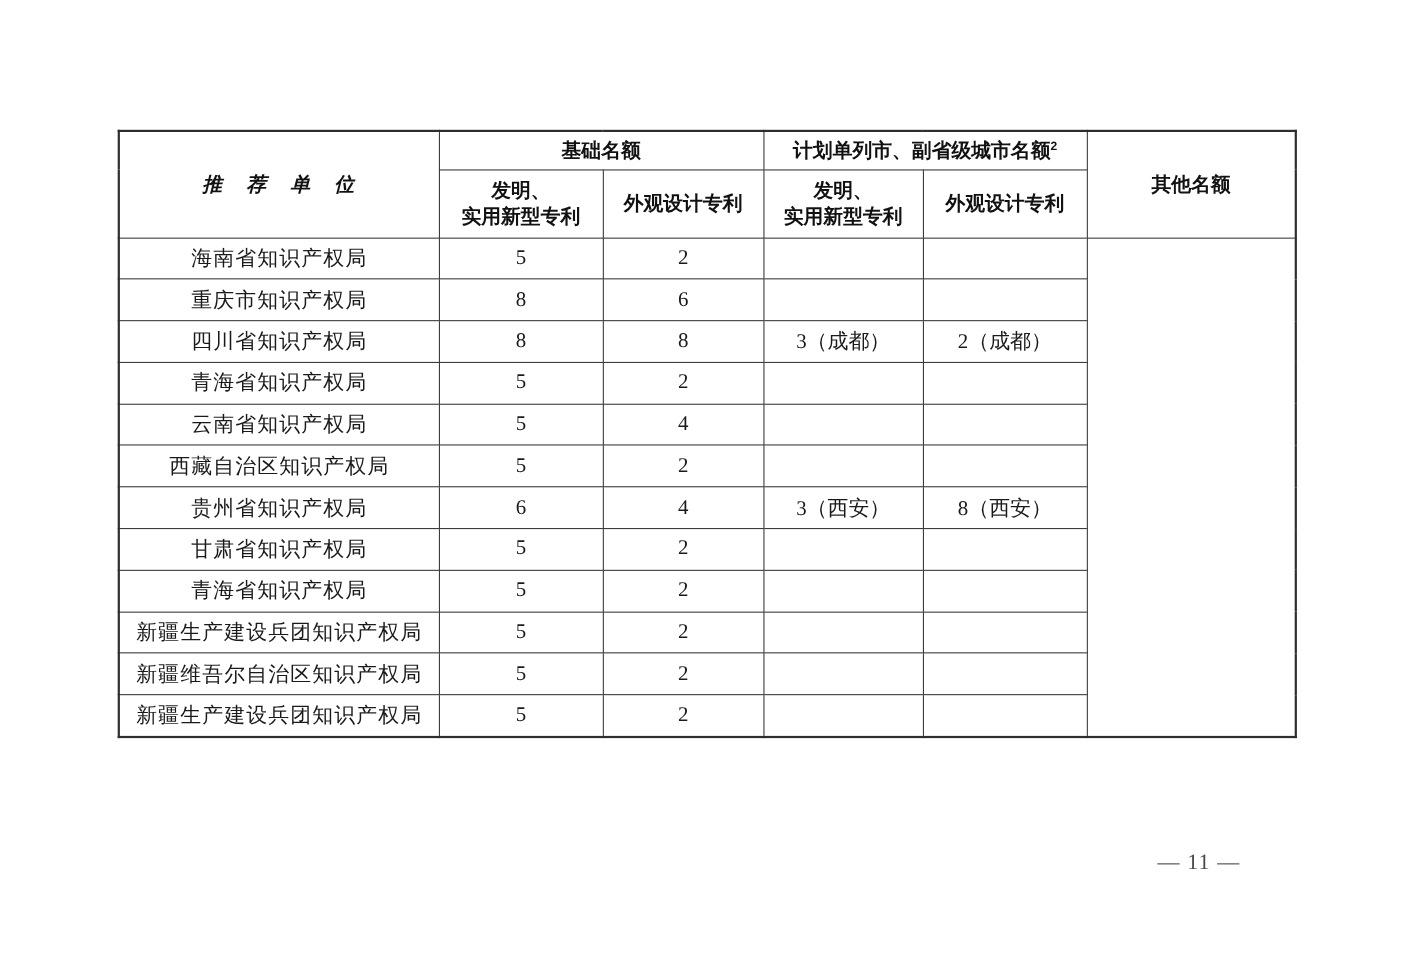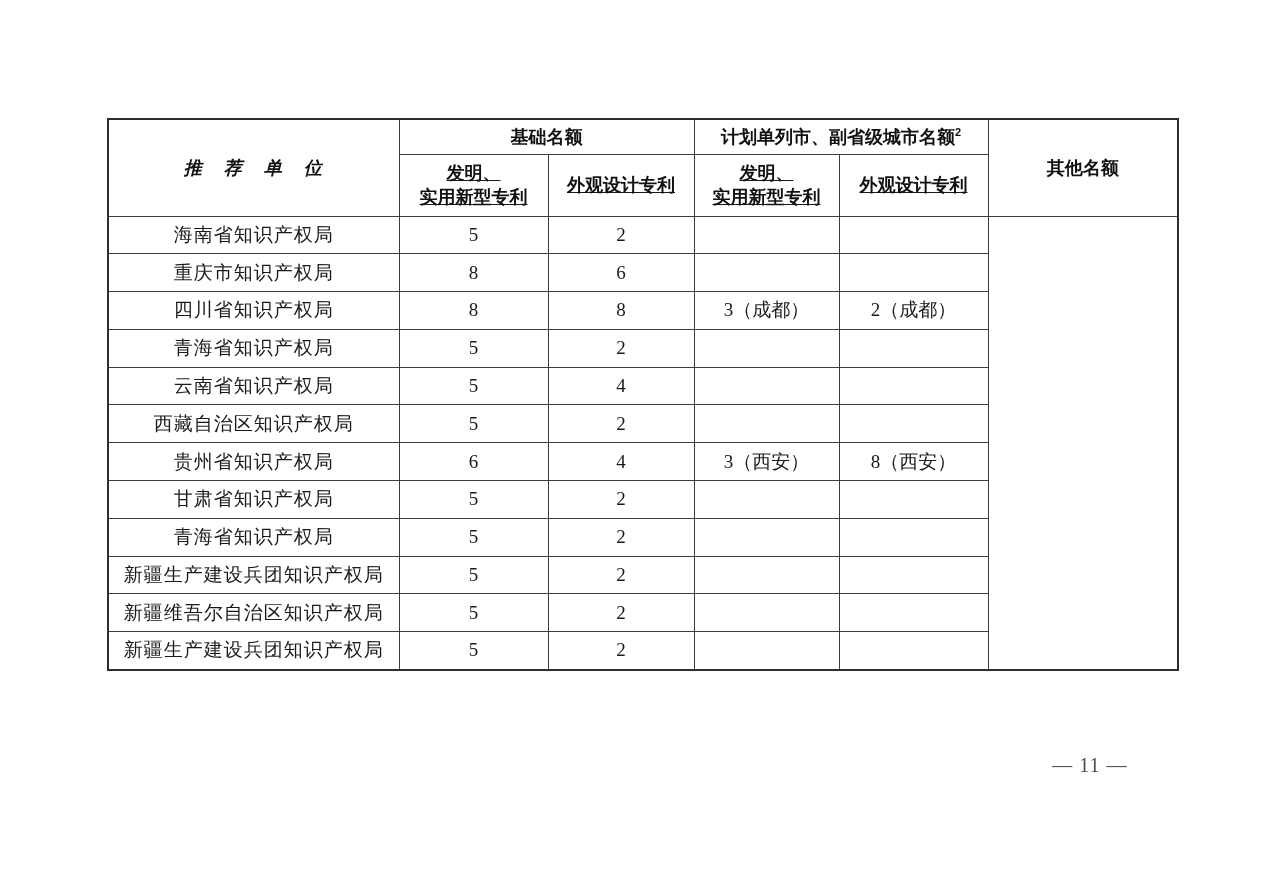--- a/index.html
+++ b/index.html
@@ -27,31 +27,31 @@
     padding: 0 2px;
   }
   .doc-table th {
     font-family: "Liberation Sans", sans-serif;
     font-weight: bold;
     font-size: 18px;
     color: #111;
     text-align: center;
   }
   tr.hdr-row1 { height: 35px; }
-  tr.hdr-row2 { height: 62px; text-decoration: underline; }
+  tr.hdr-row2 { height: 62px; }
   .doc-table tbody tr { height: 37.8px; }
   .doc-table tbody td { font-size: 19px; }
   .unit-head { letter-spacing: 2px; font-style: italic; }
   .two-line { white-space: pre-line; line-height: 1.35; }
   sup { font-size: 11px; vertical-align: super; line-height: 0; }
   .unit-cell { font-size: 18px; letter-spacing: 1px; }
   .page-number {
     position: absolute;
     left: 1035px;
-    top: 754px;
+    top: 773px;
     width: 110px;
     text-align: center;
     font-size: 20px;
     color: #4a4a4a;
     font-family: "Liberation Serif", serif;
     letter-spacing: 1px;
   }
 </style>
 </head>
 <body>

